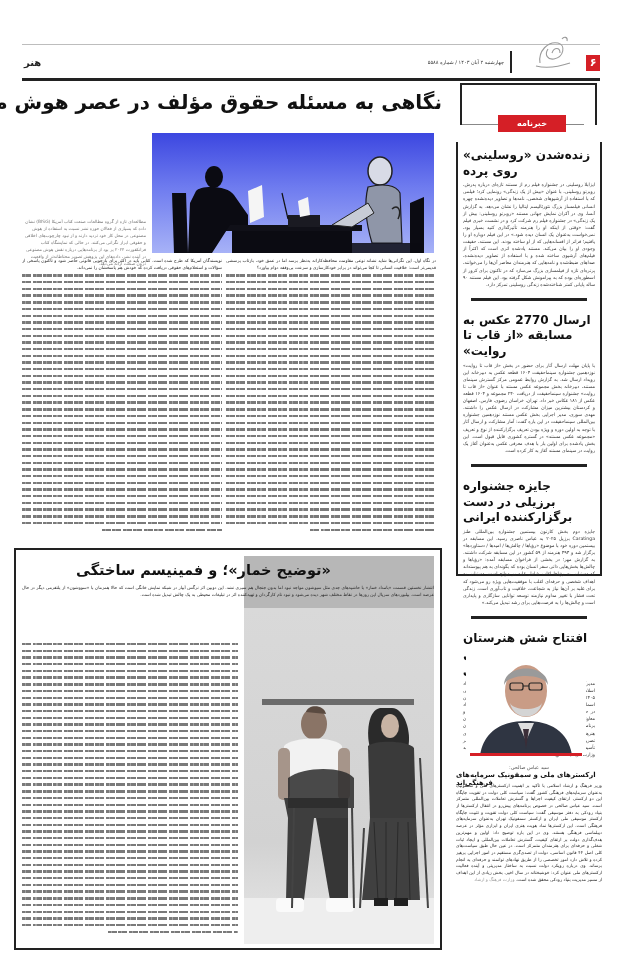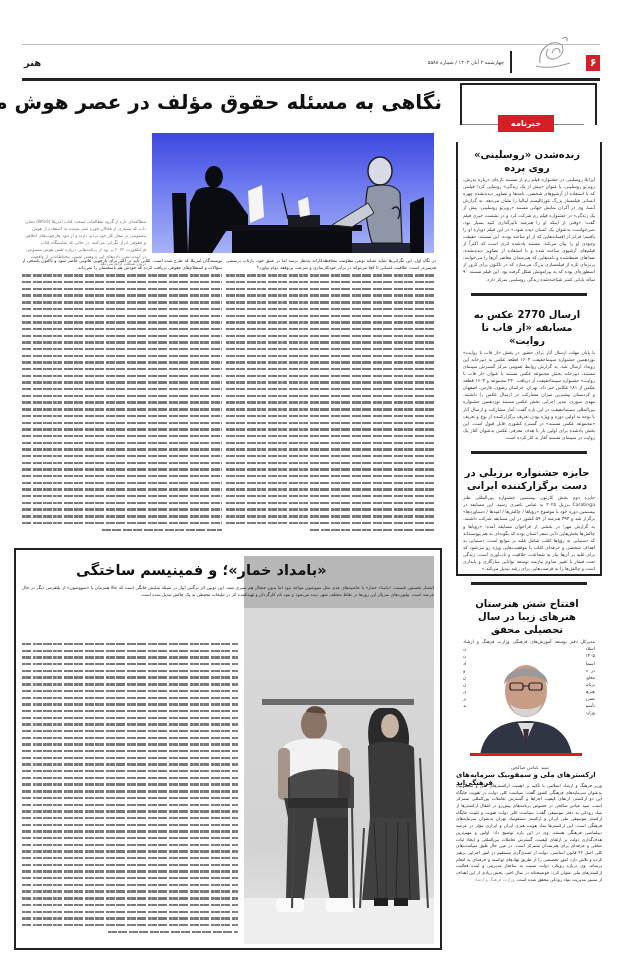--- a/index.html
+++ b/index.html
@@ -15,24 +15,24 @@
   .mast-divider { position: absolute; right: 88px; top: 6px; width: 2px; height: 22px; background: #222; }
   .mast-date { position: absolute; right: 96px; top: 14px; font-size: 5px; color: #333; white-space: nowrap; }
   .section-name { position: absolute; left: 2px; top: 12px; font-size: 10px; font-weight: bold; color: #222; }
 
   
   .headline { position: absolute; top: 90px; right: 178px; font-size: 20px; font-weight: bold; color: #111; white-space: nowrap; letter-spacing: -0.5px; }
 
   
   .news-frame-top { position: absolute; top: 83px; left: 460px; width: 137px; height: 42px; border: 2px solid #222; border-bottom: none; }
   .news-tab-line { position: absolute; top: 124px; left: 462px; width: 122px; height: 1px; background: #888; }
-  .news-tab { position: absolute; top: 115px; left: 498px; width: 56px; height: 17px; background: #d51f26; color: #fff; font-size: 8px; text-align: center; line-height: 17px; font-weight: bold; }
+  .news-tab { position: absolute; top: 115px; left: 498px; width: 68px; height: 17px; background: #d51f26; color: #fff; font-size: 8px; text-align: center; line-height: 17px; font-weight: bold; }
   .news-box { position: absolute; top: 142px; left: 456px; width: 146px; height: 434px; border-left: 2px solid #222; border-right: 2px solid #222; border-bottom: 2px solid #222; padding: 0 5px; }
   .news-item { padding: 4px 0 4px 0; }
-  .news-item h3 { font-size: 10px; font-weight: bold; text-align: center; margin: 2px 4px 2px 0; line-height: 1.3; color: #111; }
+  .news-item h3 { font-size: 12px; font-weight: bold; text-align: left; margin: 2px 4px 2px 0; line-height: 1.3; color: #111; }
   .news-item p { font-size: 4.6px; line-height: 1.55; text-align: justify; color: #333; }
   .news-sep { height: 3px; background: #222; margin: 6px 8px; }
 
   
   .hero { position: absolute; top: 133px; left: 152px; width: 282px; height: 120px; background: linear-gradient(180deg, #3c47e0 0%, #6e7bef 45%, #a7b2f7 100%); overflow: hidden; }
   .hero svg { width: 100%; height: 100%; }
   .caption { position: absolute; top: 218px; left: 22px; width: 124px; font-size: 4.4px; line-height: 1.6; color: #777; text-align: right; }
 
   
   .body-col { position: absolute; font-size: 4.4px; line-height: 1.52; color: #2a2a2a; text-align: justify; overflow: hidden; }
@@ -214,21 +214,21 @@
     <div class="filler-line"></div>
     <div class="filler-line"></div>
   <div class="filler-line"></div>
     <div class="filler-line"></div>
     <div class="filler-line"></div>
     <div class="filler-line short"></div>
 </div>
 
 <div class="feature-box"></div>
 <div class="feature-inner-gray"></div>
-<h2 class="feature-headline">«بامداد خمار»؛ و فمینیسم ساختگی</h2>
+<h2 class="feature-headline">«توضیح خمار»؛ و فمینیسم ساختگی</h2>
 
 <div class="body-col col-feature-top">
   <div>انتشار نخستین قسمت «بامداد خمار» با حاشیه‌های جدی مثل سیوشون مواجه نبود اما بدون جنجال هم سپری نشد. این دوبین اثر نرگس آبیار در شبکه نمایش خانگی است که حالا همزمان با «سووشون» از پلتفرمی دیگر در حال عرضه است. بیلبوردهای سریال این روزها در نقاط مختلف شهر دیده می‌شود و نبود نام کارگردان و تهیه‌کننده اثر در تبلیغات محیطی به یک چالش تبدیل شده است.</div>
 </div>
 
 <div class="feature-photo" title="man and woman seated on chairs, grayscale">
   <svg viewBox="0 0 190 336" preserveAspectRatio="none">
     <rect x="0" y="290" width="190" height="46" fill="#eeeeee"></rect>
 
     <ellipse cx="70" cy="116" rx="13" ry="16" fill="#8a7466"></ellipse>

